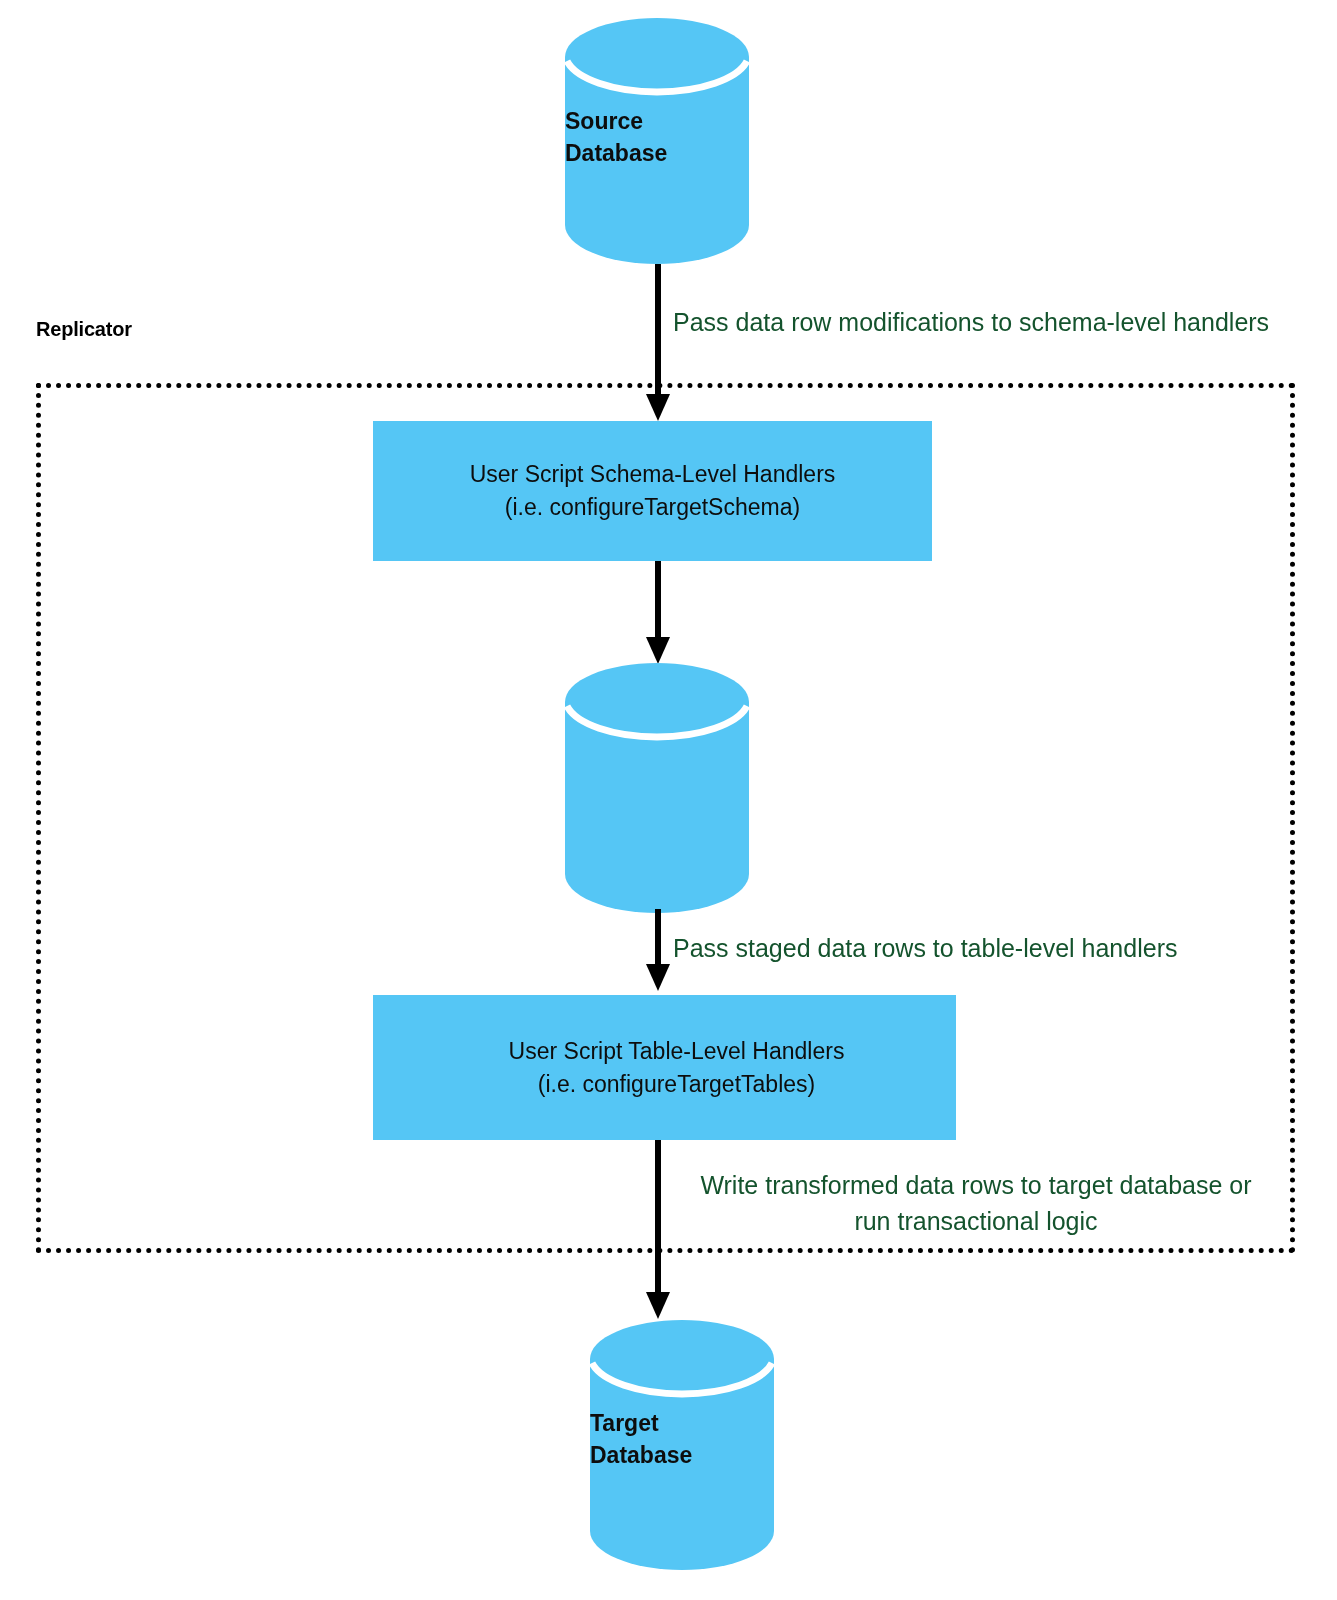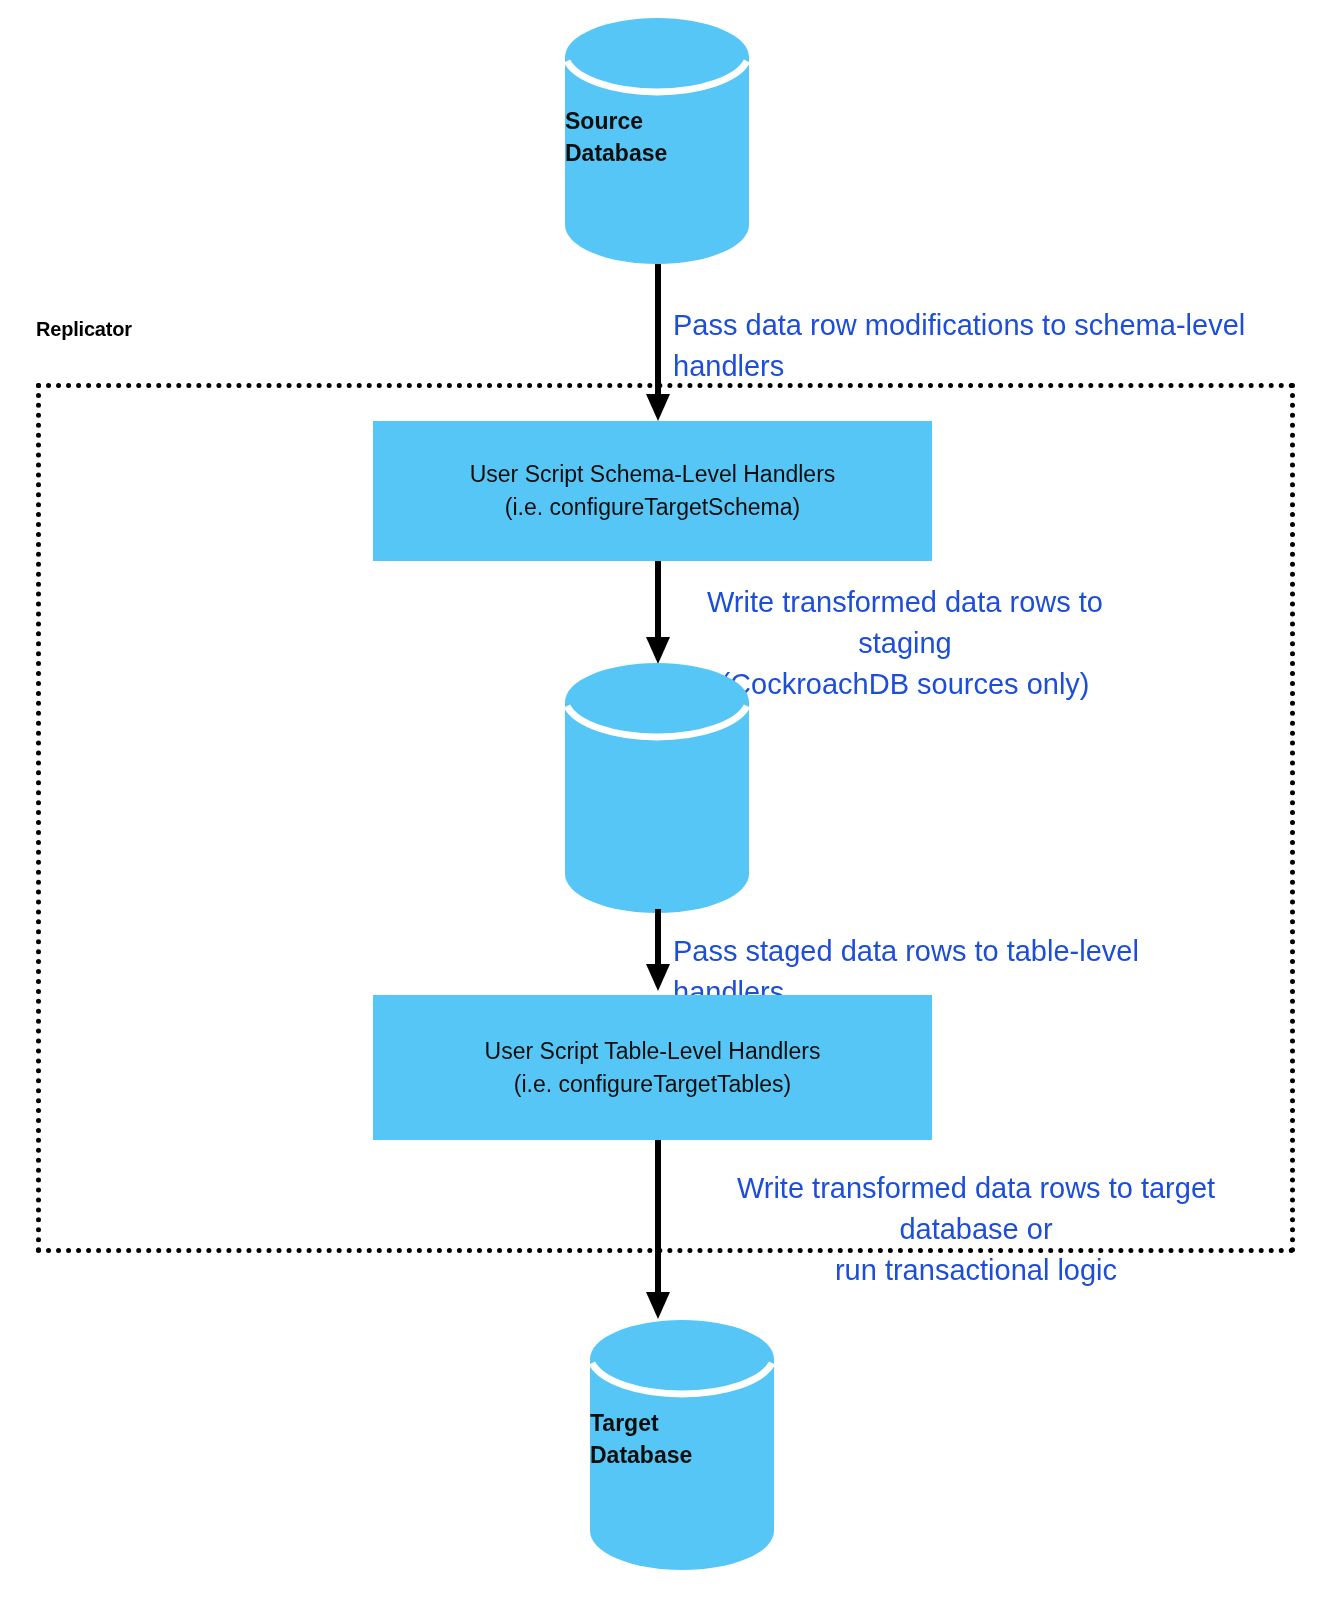--- a/index.html
+++ b/index.html
@@ -87,23 +87,23 @@
   .arrow {
     position: absolute;
     left: 645px;
     width: 26px;
   }
   .arrow svg { display: block; }
 
   
   .arrow-caption {
     position: absolute;
-    font-size: 29px;
+    font-size: 25px;
     font-weight: normal;
-    color: #1d4ed8;
+    color: #14532d;
     line-height: 1.42;
     white-space: pre-line;
   }
   .cap-left { text-align: left; }
   .cap-center { text-align: center; }
 </style>
 </head>
 <body>
 
 <div id="diagram">
@@ -133,40 +133,38 @@
     <div class="proc-label">User Script Schema-Level Handlers
 (i.e. configureTargetSchema)</div>
   </div>
 
   <div class="arrow" style="top:561px; height:104px;">
     <svg viewBox="0 0 26 104" width="26" height="104" aria-hidden="true">
       <line x1="13" y1="0" x2="13" y2="78" stroke="#000000" stroke-width="6"></line>
       <polygon points="1,76 25,76 13,103" fill="#000000"></polygon>
     </svg>
   </div>
-  <div class="arrow-caption cap-center" style="left:676px; top:582px; width:458px;">Write transformed data rows to staging
-(CockroachDB sources only)</div>
 
   <div class="cylinder" style="left:565px; top:663px; height:250px;">
     <svg class="cyl-svg" viewBox="0 0 184 250" width="184" height="250" aria-hidden="true">
       <path d="M0,39 L0,211 A92,39 0 0 0 184,211 L184,39 Z" fill="#55C6F5"></path>
       <ellipse cx="92" cy="39" rx="92" ry="39" fill="#55C6F5"></ellipse>
       <path d="M2,43 A92,39 0 0 0 182,43" fill="none" stroke="#FFFFFF" stroke-width="7"></path>
     </svg>
   </div>
 
   <div class="arrow" style="top:909px; height:83px;">
     <svg viewBox="0 0 26 83" width="26" height="83" aria-hidden="true">
       <line x1="13" y1="0" x2="13" y2="57" stroke="#000000" stroke-width="6"></line>
       <polygon points="1,55 25,55 13,82" fill="#000000"></polygon>
     </svg>
   </div>
   <div class="arrow-caption cap-left" style="left:673px; top:931px; width:560px;">Pass staged data rows to table-level handlers</div>
 
-  <div class="proc-box" style="left:373px; top:995px; width:559px; height:145px;">
+  <div class="proc-box" style="left:373px; top:995px; width:559px; height:145px;padding-left:24px;">
     <div class="proc-label">User Script Table-Level Handlers
 (i.e. configureTargetTables)</div>
   </div>
 
   <div class="arrow" style="top:1140px; height:180px;">
     <svg viewBox="0 0 26 180" width="26" height="180" aria-hidden="true">
       <line x1="13" y1="0" x2="13" y2="154" stroke="#000000" stroke-width="6"></line>
       <polygon points="1,152 25,152 13,179" fill="#000000"></polygon>
     </svg>
   </div>

